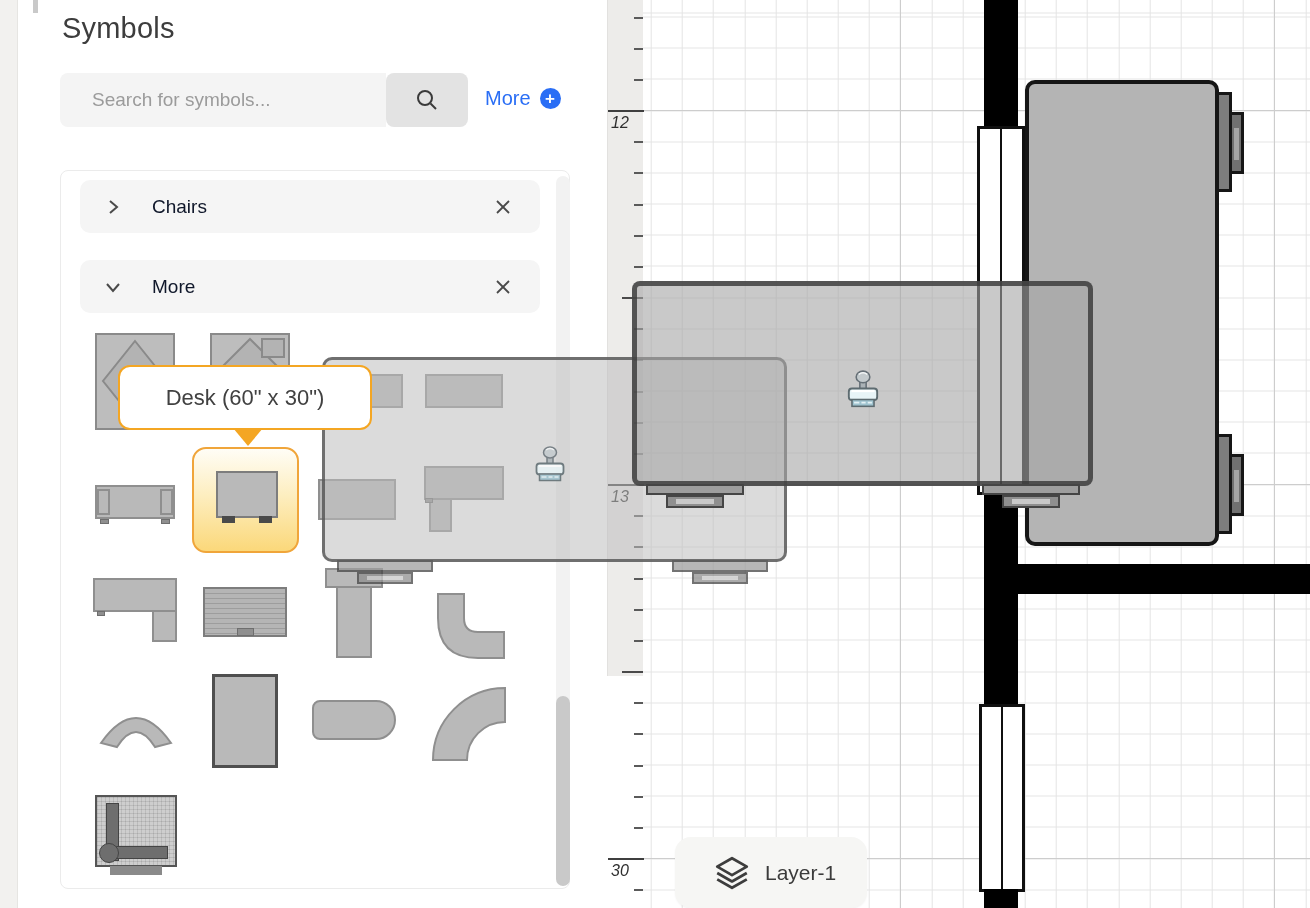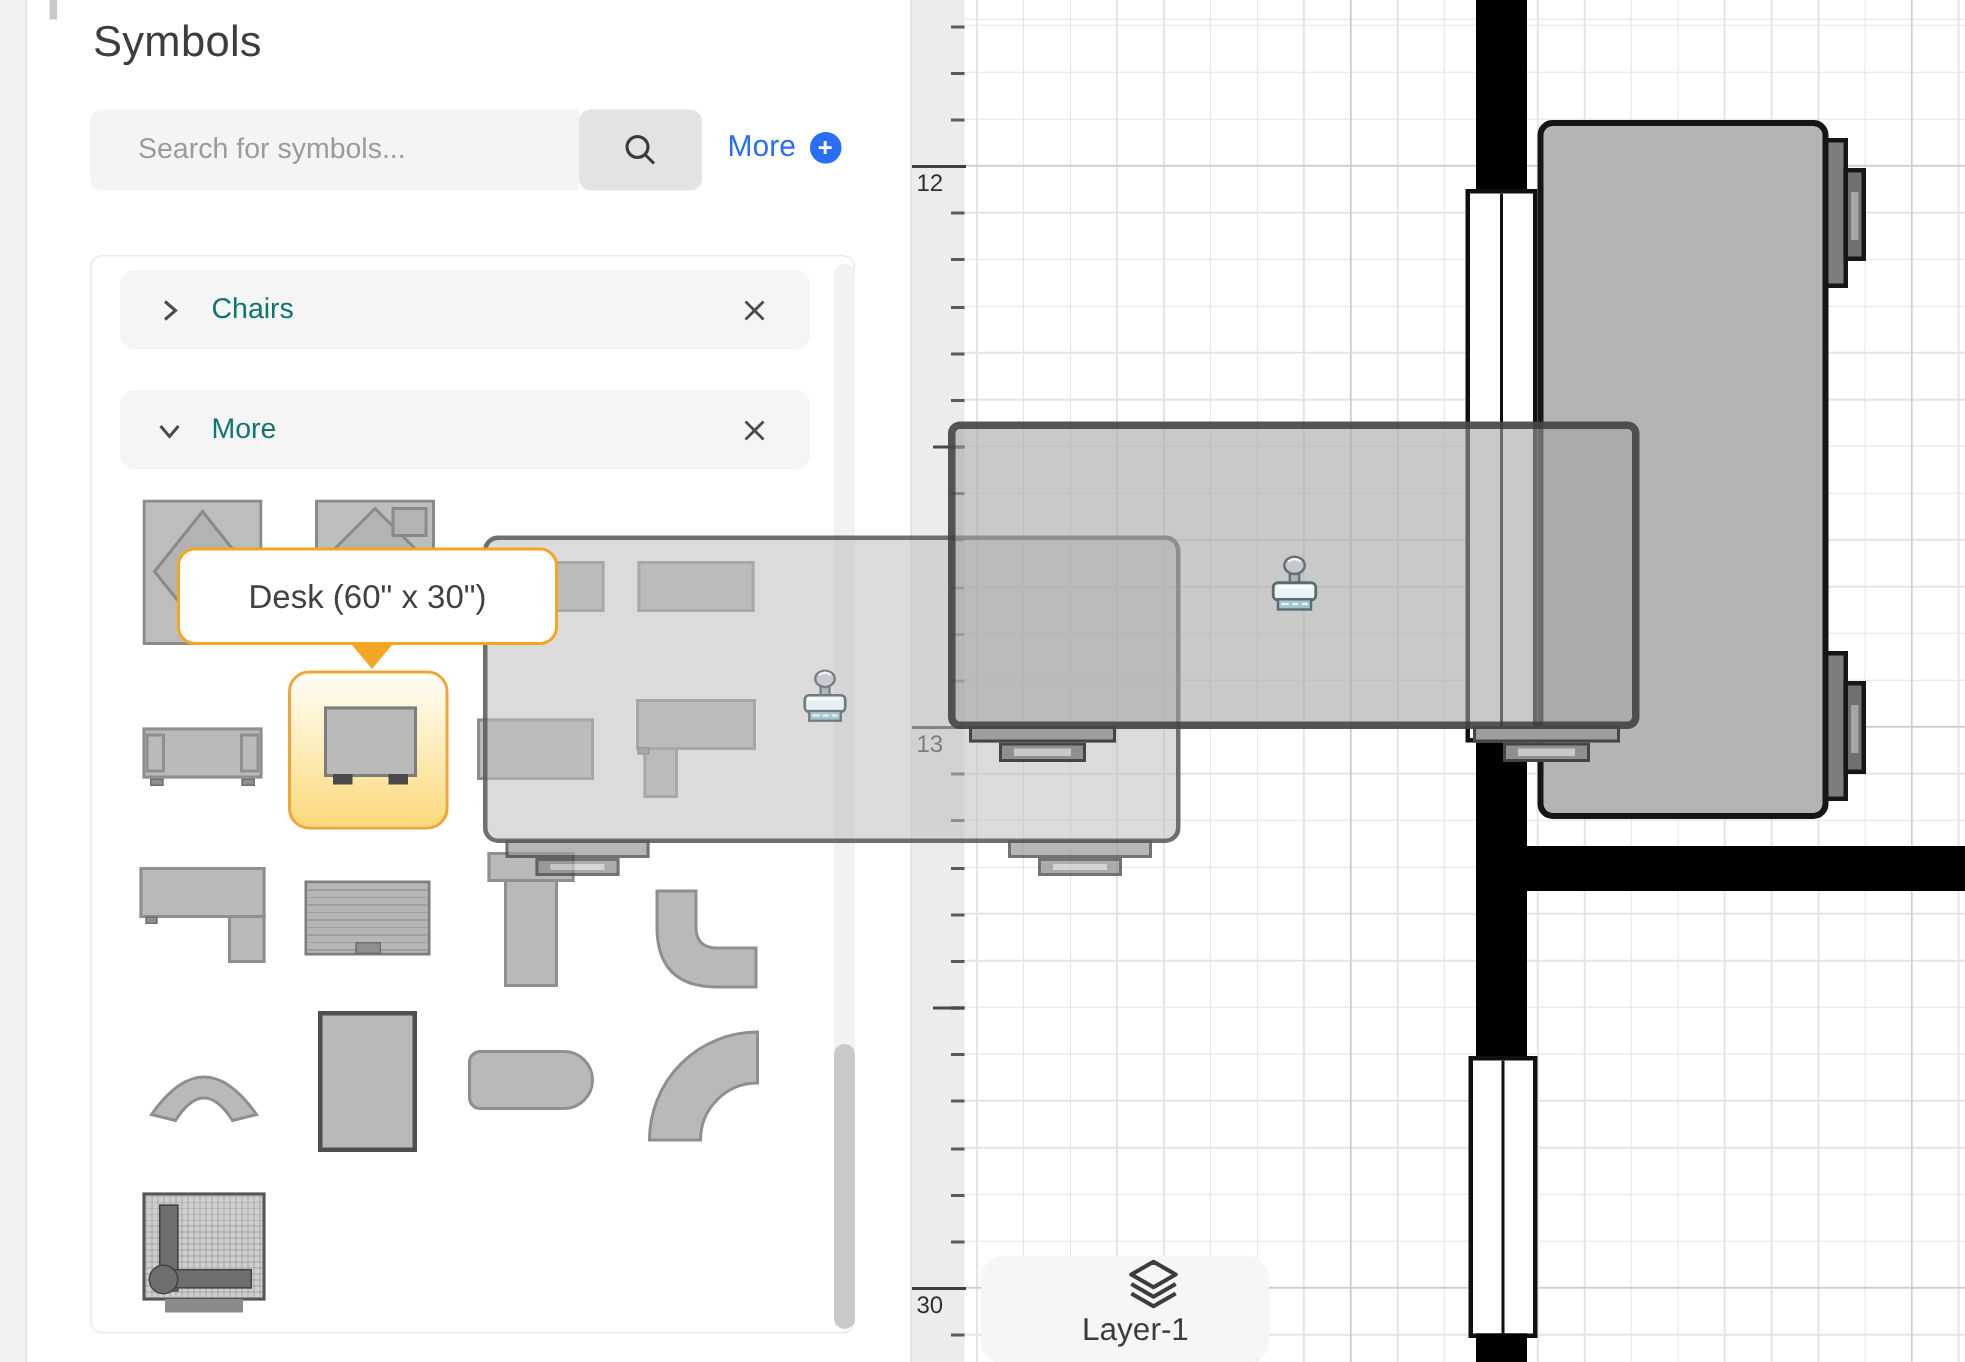--- a/index.html
+++ b/index.html
@@ -17,40 +17,40 @@
                 display:flex; align-items:center; justify-content:center; cursor:pointer; }
   #more-link { left:485px; top:87px; display:flex; align-items:center; gap:9px; cursor:pointer; }
   #more-text { font-size:20px; color:#2a6ef5; font-weight:500; }
   #plus-circle { width:21px; height:21px; border-radius:50%; background:#2a6ef5; color:#fff;
                  display:flex; align-items:center; justify-content:center; font-size:17px;
                  font-weight:bold; line-height:1; }
   #panel-card { left:60px; top:170px; width:510px; height:719px; background:#fff;
                 border:1px solid #ebebeb; border-radius:8px; }
   .section-row { left:80px; width:460px; height:53px; background:#f5f5f5; border-radius:10px;
                  display:flex; align-items:center; cursor:pointer; }
-  .section-label { font-size:19px; color:#0f766e; margin-left:19px; }
+  .section-label { font-size:19px; color:#0f172a; margin-left:30px; }
   .section-row .chev { margin-left:24px; display:flex; }
   .section-row .close { margin-left:auto; margin-right:28px; display:flex; cursor:pointer; }
   #scroll-track { left:556px; top:176px; width:14px; height:708px; background:#f2f2f2; border-radius:7px; }
   #scroll-thumb { left:556px; top:696px; width:14px; height:190px; background:#c9c9c9; border-radius:7px; cursor:pointer; }
   
   .sym { position:absolute; cursor:pointer; }
   .gfill { background:#b9b9b9; border:2px solid #8f8f8f; }
   .gdark { background:#8f8f8f; border:1px solid #6e6e6e; }
   
   #hl-tile { left:192px; top:447px; width:107px; height:106px; border:2px solid #f0a53a; border-radius:14px;
              background:linear-gradient(to bottom,#fffdf6 0%,#fdeec0 45%,#fbd87a 100%); cursor:pointer; }
   
   #tooltip { left:118px; top:365px; width:254px; height:65px; background:#fff; border:2px solid #f4a623;
              border-radius:12px; display:flex; align-items:center; justify-content:center; z-index:40; }
   #tooltip-text { font-size:22px; color:#414141; }
   #tooltip-arrow { left:233px; top:428px; width:0; height:0; border-left:15px solid transparent;
                    border-right:15px solid transparent; border-top:18px solid #f4a623; z-index:41; }
   
-  #ruler { left:607px; top:0; width:36px; height:908px; background:#edecea; border-left:1px solid #e2e1df; }
+  #ruler { left:607px; top:0; width:36px; height:676px; background:#edecea; border-left:1px solid #e2e1df;font-style:italic; }
   .tick-minor { position:absolute; right:0; width:9px; height:2px; background:#5a5a5a; }
   .tick-medium { position:absolute; right:0; width:21px; height:2px; background:#4a4a4a; }
   .tick-major { position:absolute; left:0; width:36px; height:2px; background:#3f3f3f; }
   .ruler-label { position:absolute; left:3px; font-size:16px; color:#2f2f2f; }
   #grid { left:643px; top:0; width:667px; height:908px;
     background-image:
       repeating-linear-gradient(to right,#e4e4e4 0 1px,transparent 1px 31.17px),
       repeating-linear-gradient(to bottom,#e4e4e4 0 1px,transparent 1px 31.17px);
     background-position:7.7px 0, 0 16.5px; }
   .grid-major-v { position:absolute; top:0; width:1px; height:908px; background:#cdcdcd; }
@@ -67,22 +67,22 @@
   .foot-b { position:absolute; border:2px solid #454545; background:#8f8f8f; }
   .foot-c { position:absolute; background:#c9c9c9; }
   .ghosty { opacity:.75; }
   
   #canvas-desk { left:1025px; top:80px; width:194px; height:466px; background:#b4b4b4;
                  border:4px solid #161616; border-radius:10px; cursor:pointer; }
   .dfoot-a { position:absolute; background:#7d7d7d; border:3px solid #161616; }
   .dfoot-b { position:absolute; background:#707070; border:3px solid #161616; }
   .dfoot-c { position:absolute; background:#a5a5a5; }
   
-  #layer-pill { left:654px; top:837px; width:192px; height:71px; background:#f6f6f4; border-radius:16px;
-                display:flex; align-items:center; z-index:50; cursor:pointer; box-shadow:0 1px 2px rgba(0,0,0,.05);flex-direction:column; }
+  #layer-pill { left:675px; top:837px; width:192px; height:71px; background:#f6f6f4; border-radius:16px;
+                display:flex; align-items:center; z-index:50; cursor:pointer; box-shadow:0 1px 2px rgba(0,0,0,.05); }
   #layer-label { font-size:21px; color:#3b3b3b; margin-left:14px; }
   .stamp { position:absolute; z-index:45; }
   #top-fragment { left:33px; top:0; width:5px; height:13px; background:#c9c9c9; }
 </style>
 </head>
 <body>
 
 <div class="abs" id="grid"></div>
 <div class="grid-major-h" style="top: 858px;"></div>
 <div class="grid-major-h" style="top: 484px;"></div>

